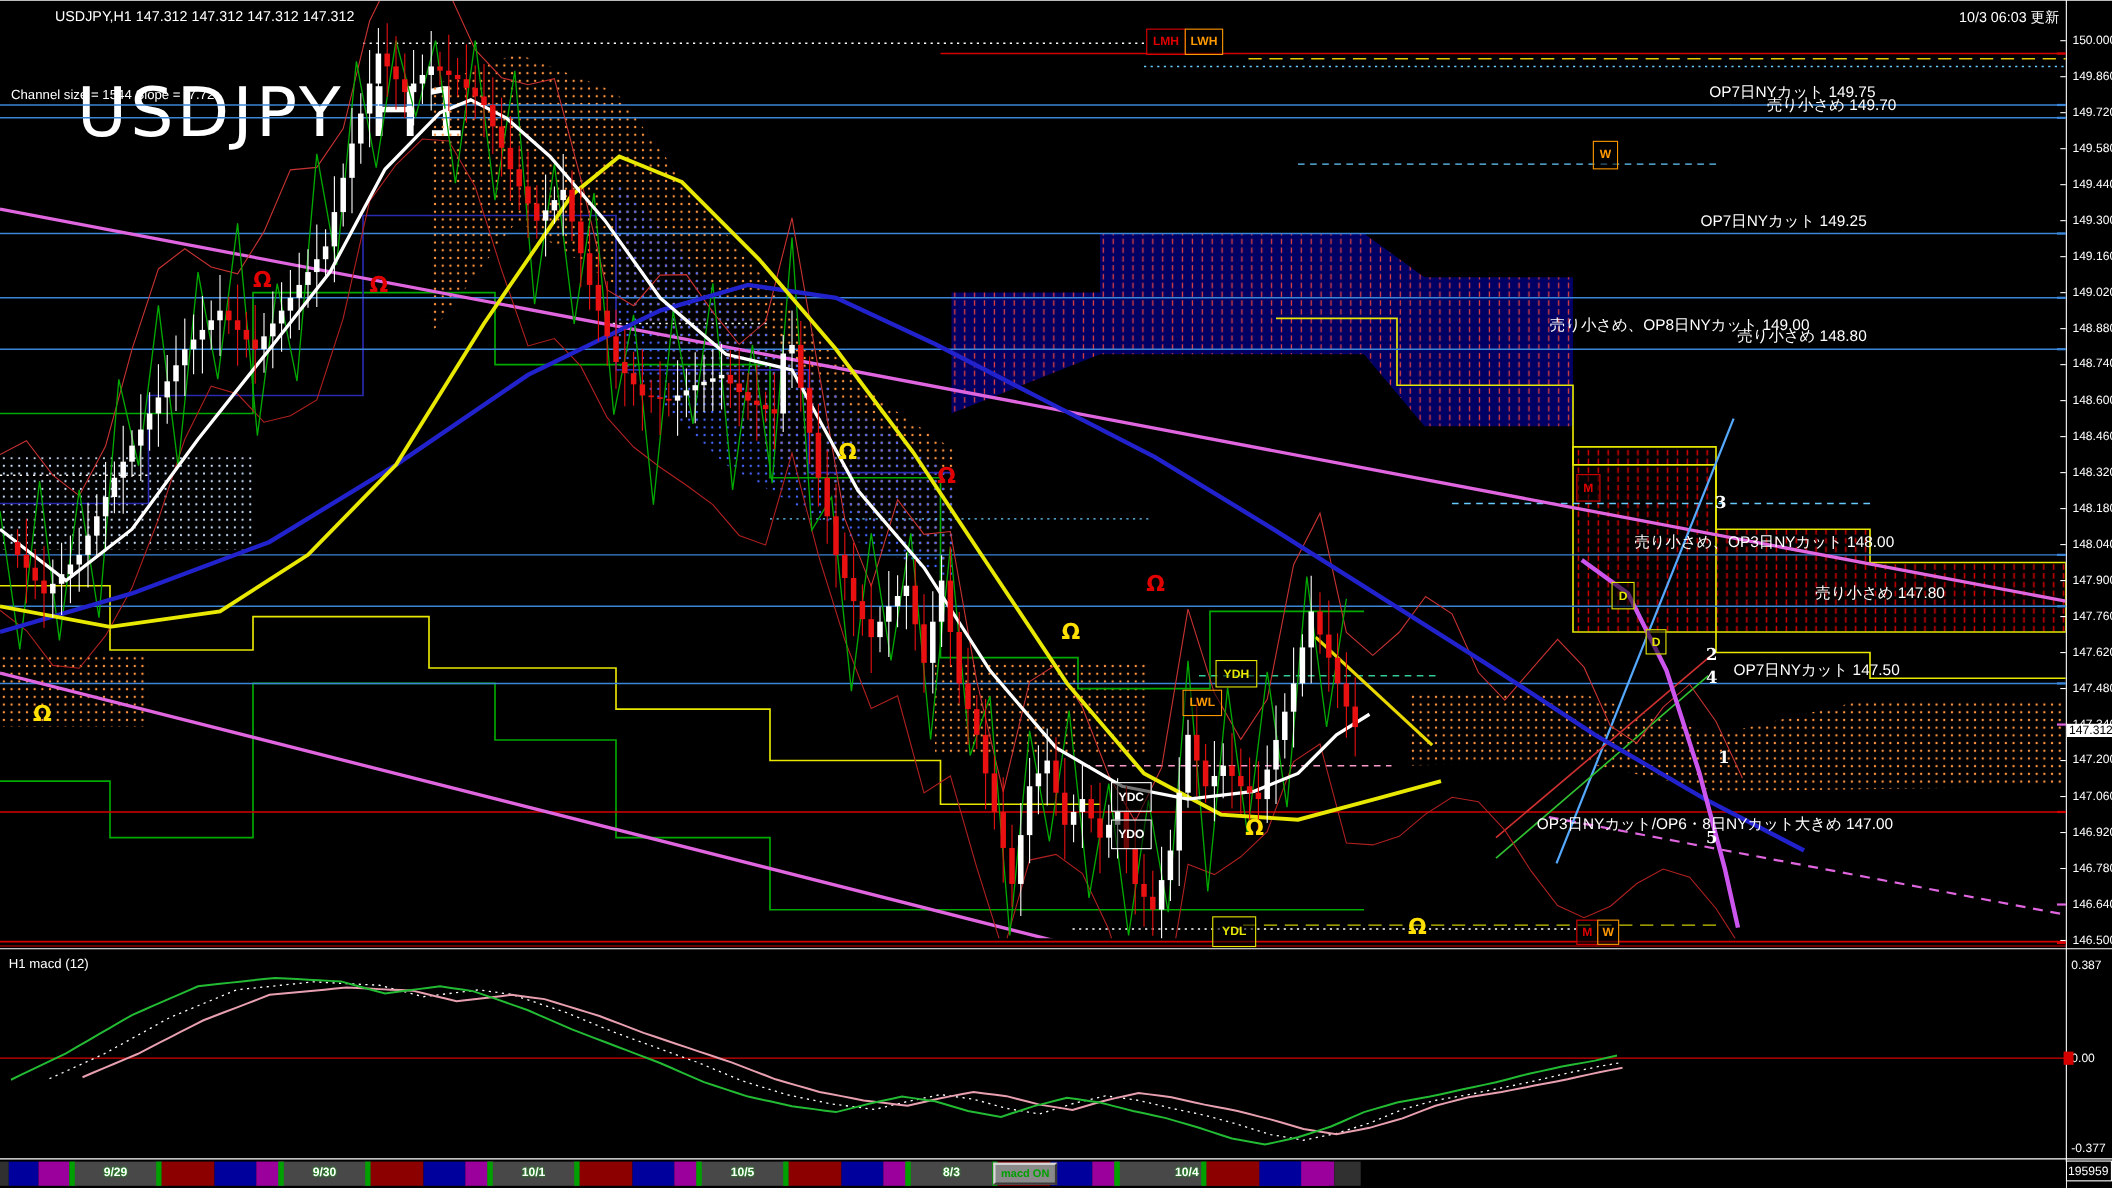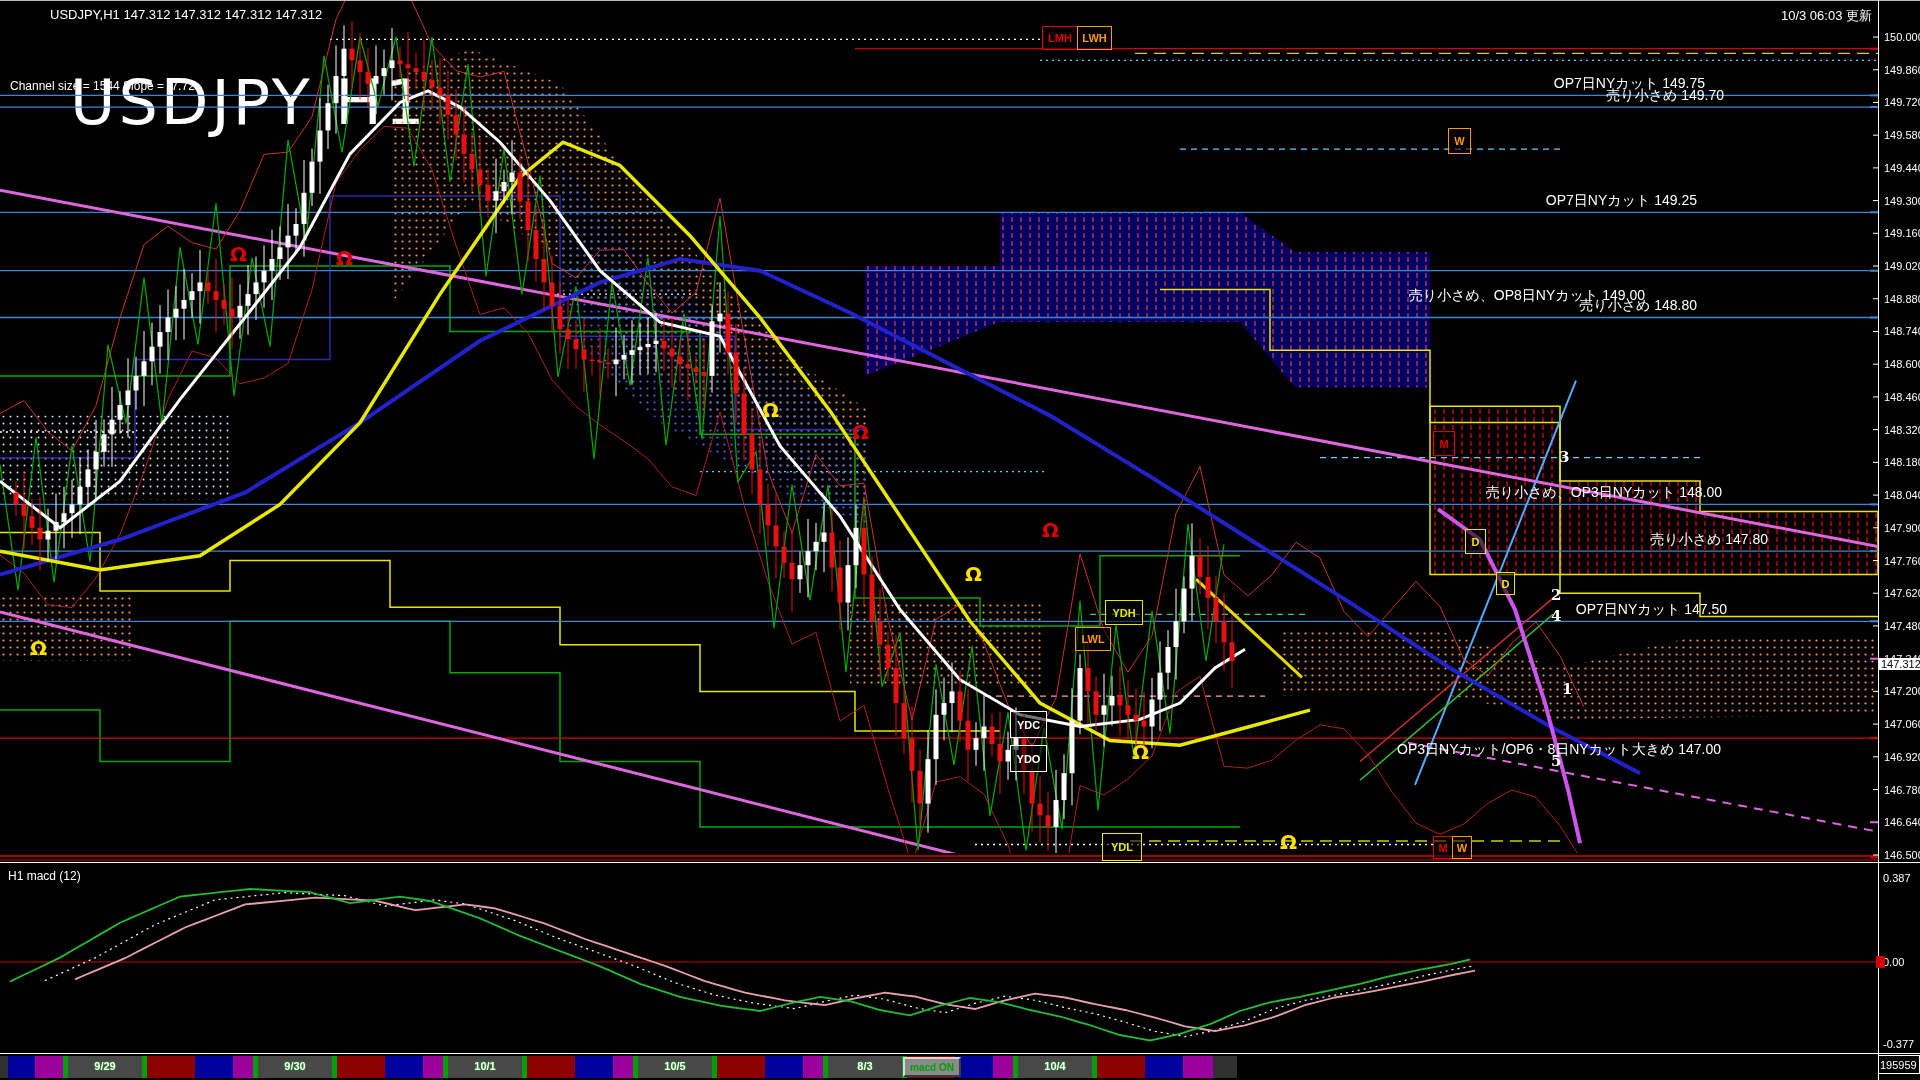--- a/index.html
+++ b/index.html
@@ -596,21 +596,21 @@
         <div class="tl-seg" style="left: 907px; width: 48px; background: rgb(140, 0, 0);"></div>
         <div class="tl-seg" style="left: 955px; width: 38px; background: rgb(0, 0, 156);"></div>
         <div class="tl-seg" style="left: 993px; width: 25px; background: rgb(156, 0, 156);"></div>
         <div class="tl-date" style="left: 865px;">8/3</div>
         <div class="tl-seg" style="left: 1013px; width: 84px; background: rgb(72, 72, 72);"></div>
         <div class="tl-seg" style="left: 1013px; width: 5px; background: rgb(0, 160, 0);"></div>
         <div class="tl-seg" style="left: 1092px; width: 5px; background: rgb(0, 160, 0);"></div>
         <div class="tl-seg" style="left: 1097px; width: 48px; background: rgb(140, 0, 0);"></div>
         <div class="tl-seg" style="left: 1145px; width: 38px; background: rgb(0, 0, 156);"></div>
         <div class="tl-seg" style="left: 1183px; width: 25px; background: rgb(156, 0, 156);"></div>
-        <div class="tl-date" style="left: 1055px;">10/4</div>
+        <div class="tl-date" style="left: 1079px;">10/4</div>
         <div class="tl-seg" style="left: 1097px; width: 48px; background: rgb(140, 0, 0);"></div>
         <div class="tl-seg" style="left: 1145px; width: 38px; background: rgb(0, 0, 156);"></div>
         <div class="tl-seg" style="left: 1183px; width: 30px; background: rgb(156, 0, 156);"></div>
         <div class="tl-seg" style="left: 1213px; width: 24px; background: rgb(48, 48, 48);"></div>
       </div>
     <div id="macd-btn" class="ov">macd ON</div>
   </div>
 </div>
 
 </body></html>

